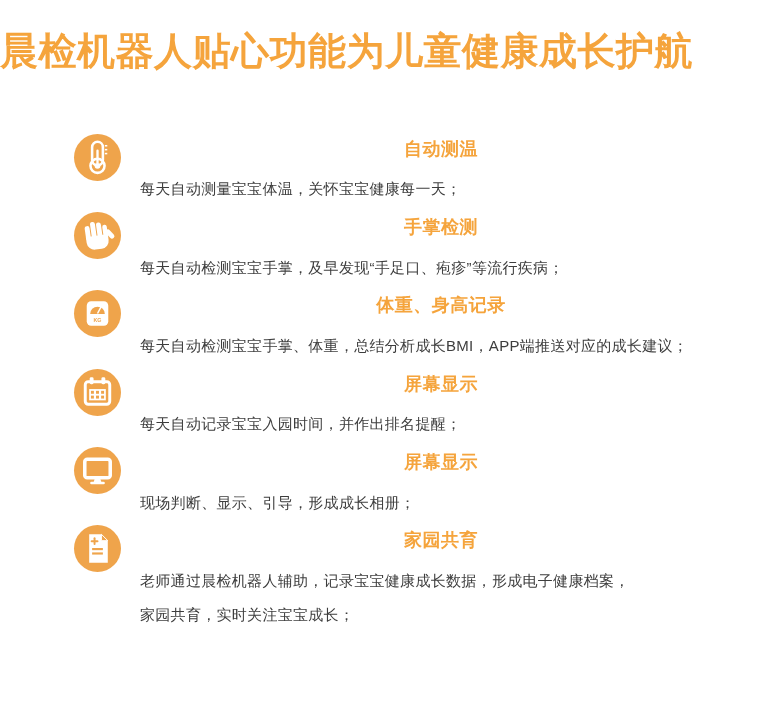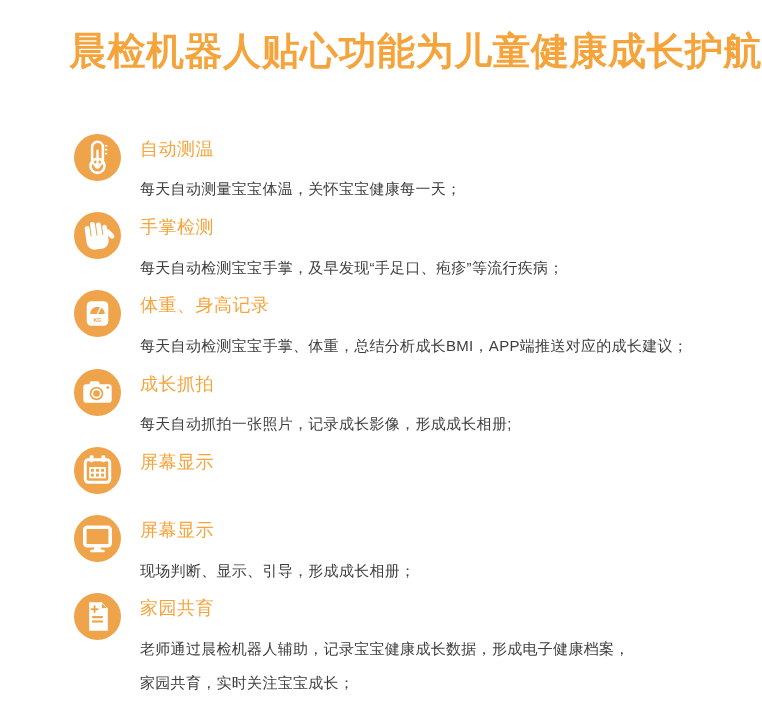--- a/index.html
+++ b/index.html
@@ -12,21 +12,21 @@
   body {
     width: 762px;
     height: 718px;
     overflow: hidden;
     font-family: "Liberation Sans", "DejaVu Sans", sans-serif;
   }
   .title {
     color: var(--accent);
     font-size: 38px;
     font-weight: bold;
-    text-align: right;
+    text-align: left;
     padding-top: 30px;
     letter-spacing: 0.5px;
     line-height: 1.15;
   }
   .features {
     margin: 60px 20px 0 74px;
   }
   .feature {
     display: flex;
     align-items: flex-start;
@@ -43,24 +43,25 @@
   }
   .icon-wrap svg {
     width: 47px;
     height: 47px;
     display: block;
   }
   .f-text { flex: 1 1 auto; }
   .f-title {
     color: var(--accent);
     font-size: 18px;
-    font-weight: normal;
+    font-weight: bold;
     line-height: 1.2;
     padding-top: 5px;
     letter-spacing: 0.5px;
+    text-align: center;
   }
   .f-desc {
     color: var(--body-text);
     font-size: 15px;
     line-height: 2.25;
     margin-top: 12px;
     white-space: pre-line;
     letter-spacing: 0.3px;
   }
   .sprite { position: absolute; width: 0; height: 0; overflow: hidden; }
@@ -173,40 +174,30 @@
             <use href="#scale-icon"></use>
           </svg>
     </div>
     <div class="f-text">
       <div class="f-title">体重、身高记录</div>
       <div class="f-desc">每天自动检测宝宝手掌、体重，总结分析成长BMI，APP端推送对应的成长建议；</div>
     </div>
   </div>
 
 
-  <div class="feature">
-    <div class="icon-wrap">
-      <svg viewBox="0 0 48 48" aria-hidden="true">
-            <use href="#camera-icon"></use>
-          </svg>
-    </div>
-    <div class="f-text">
-      <div class="f-title">成长抓拍</div>
-      <div class="f-desc">每天自动抓拍一张照片，记录成长影像，形成成长相册;</div>
-    </div>
-  </div>
 
   <div class="feature">
     <div class="icon-wrap">
       <svg viewBox="0 0 48 48" aria-hidden="true">
             <use href="#calendar-icon"></use>
           </svg>
     </div>
     <div class="f-text">
       <div class="f-title">屏幕显示</div>
+      <div class="f-desc">每天自动记录宝宝入园时间，并作出排名提醒；</div>
     </div>
   </div>
 
   <div class="feature">
     <div class="icon-wrap">
       <svg viewBox="0 0 48 48" aria-hidden="true">
             <use href="#monitor-icon"></use>
           </svg>
     </div>
     <div class="f-text">

